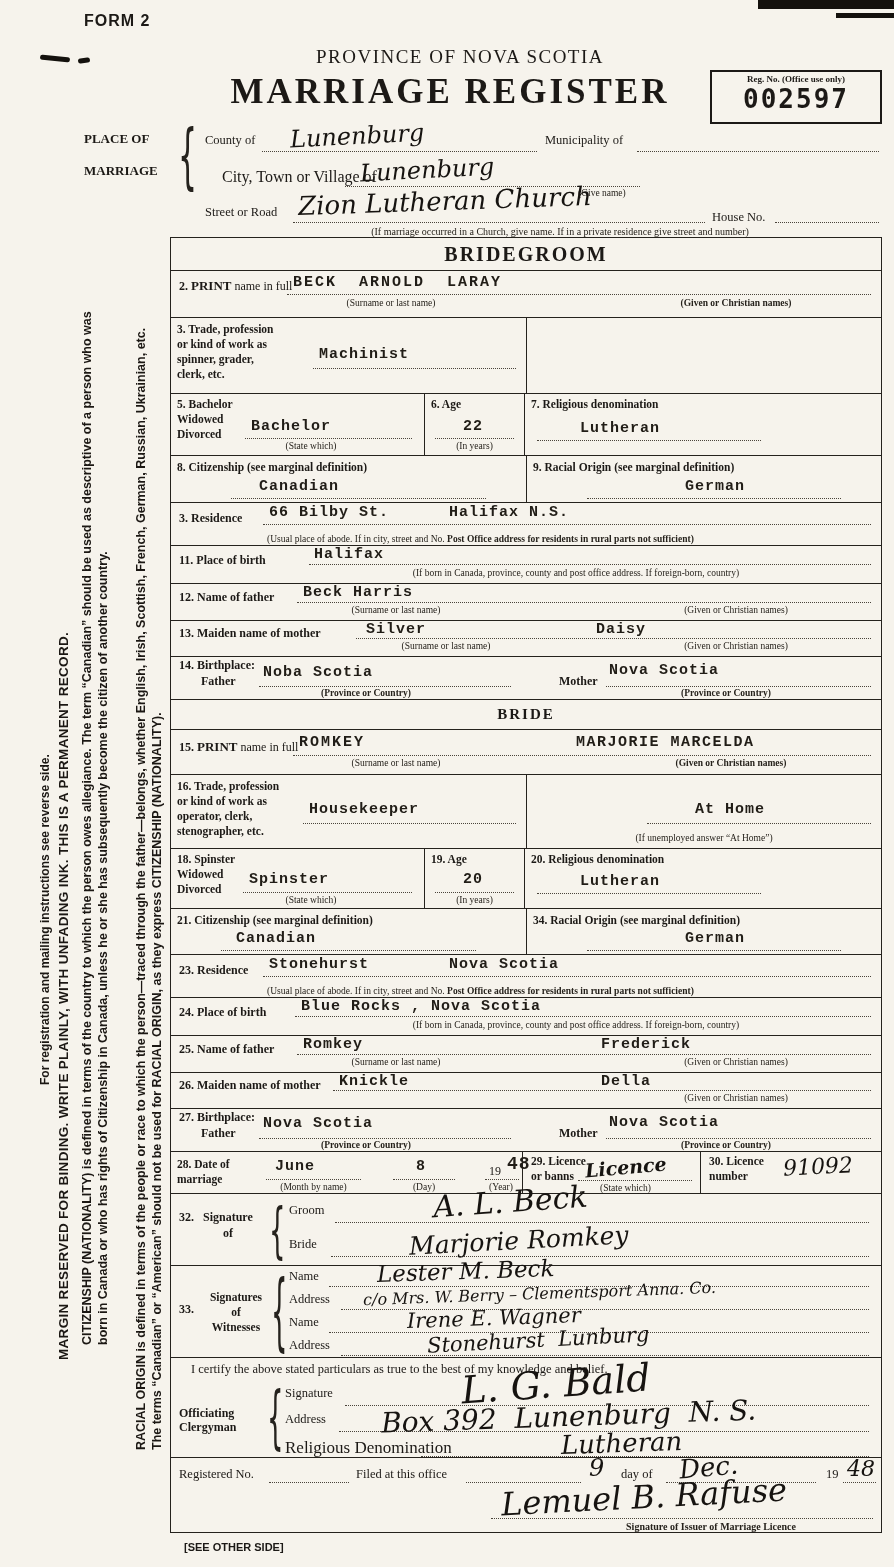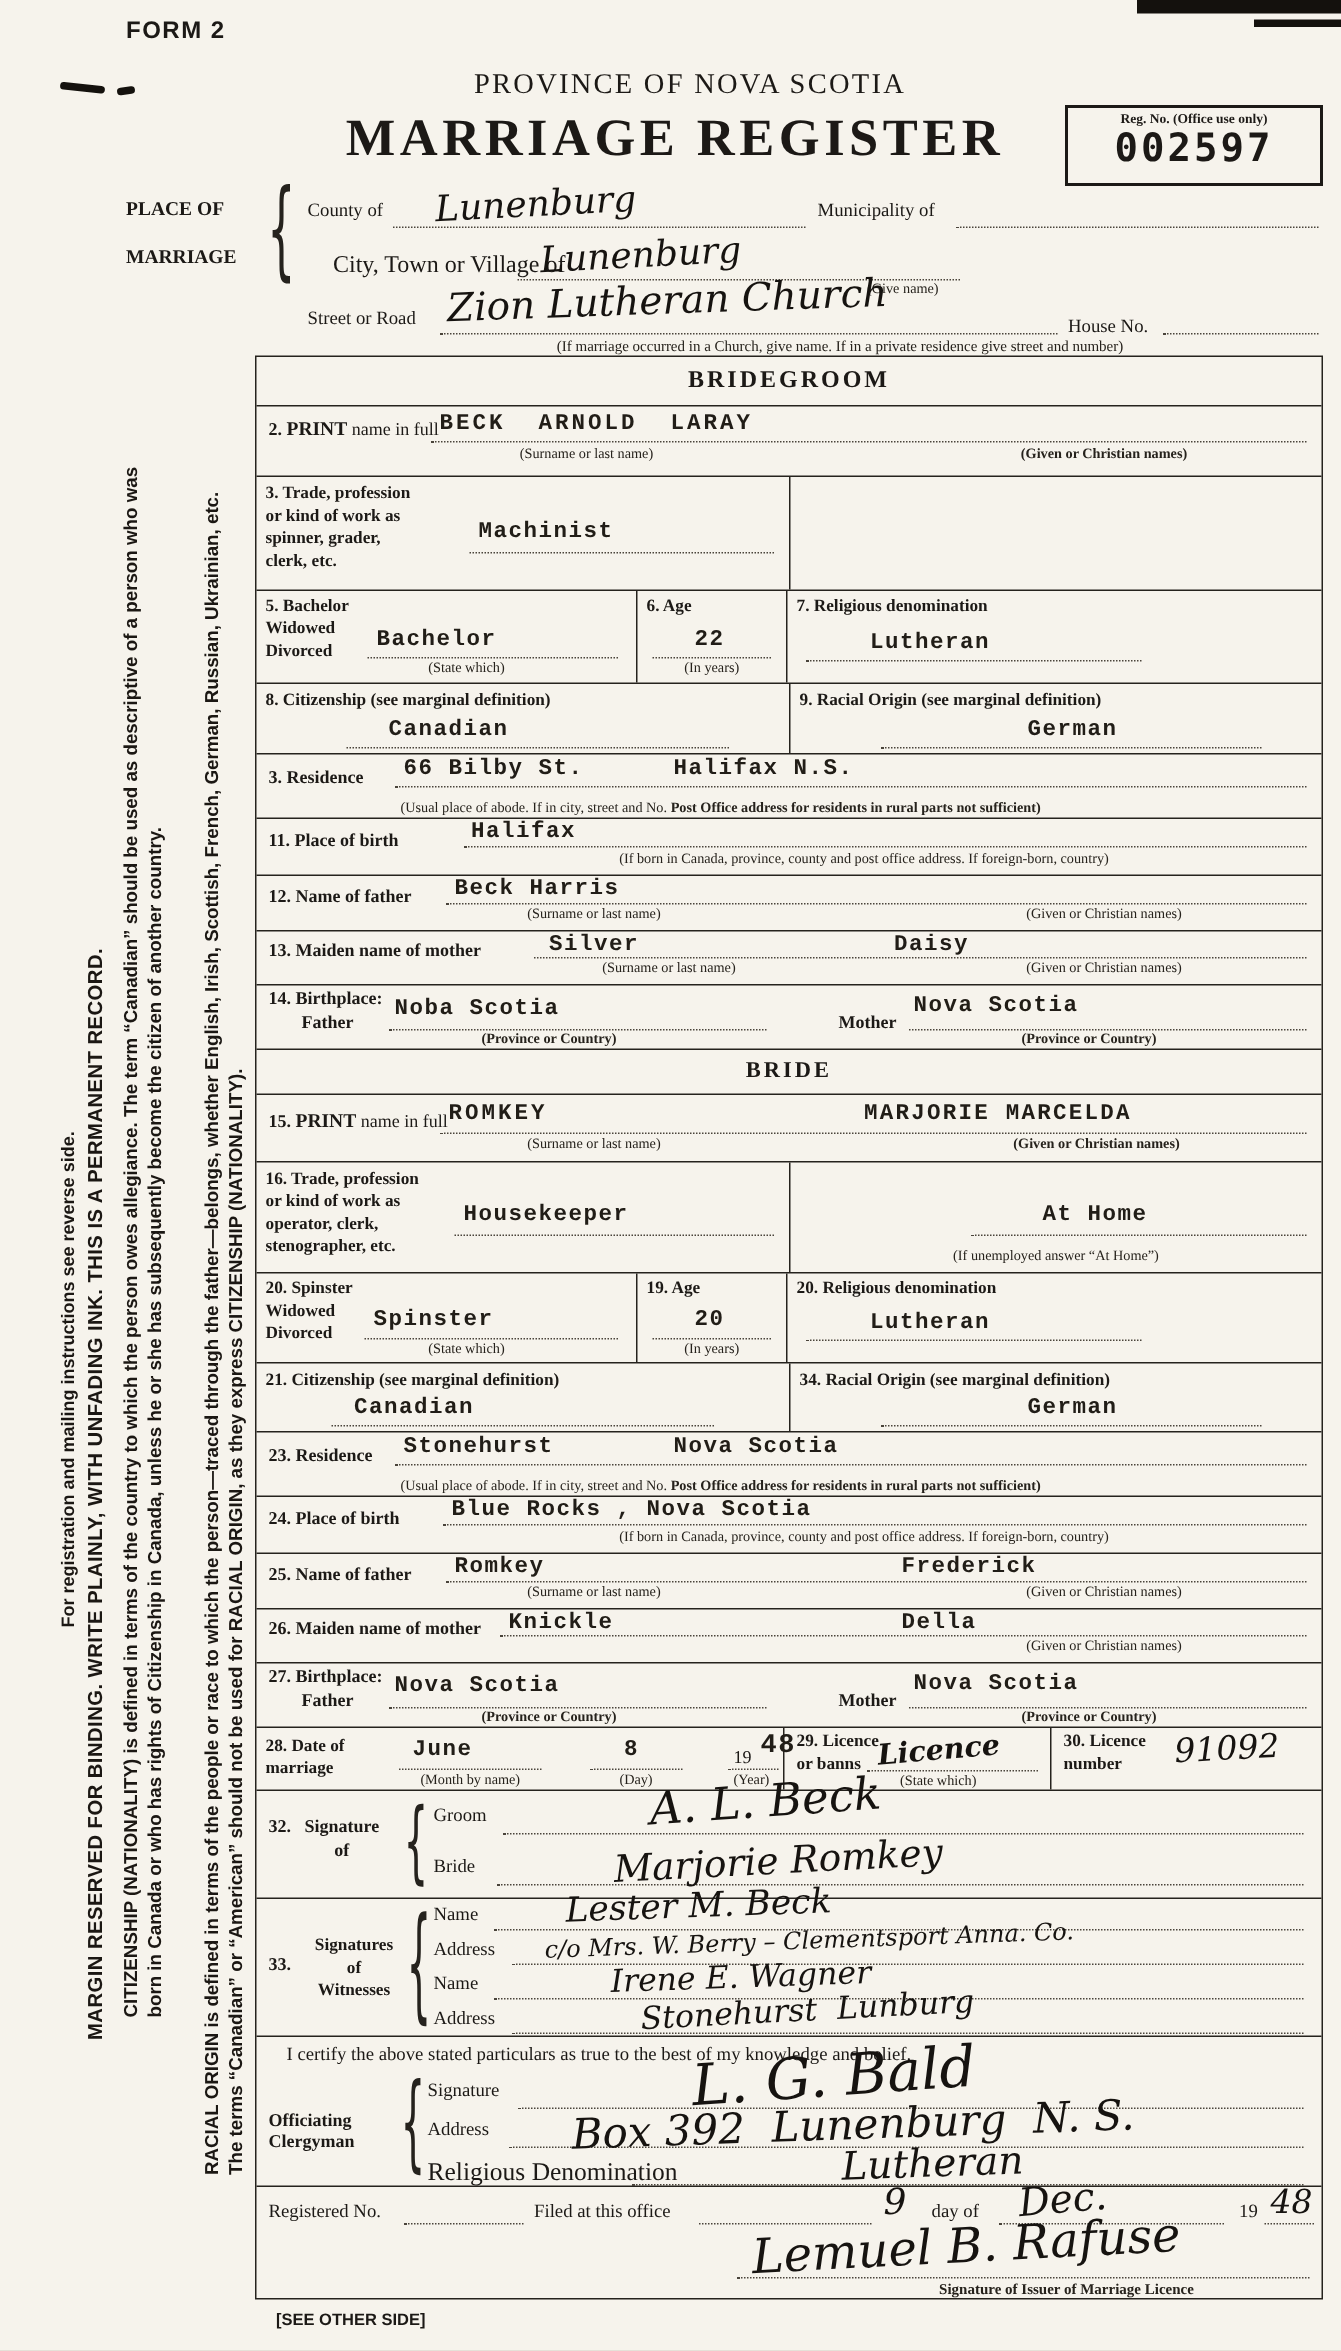--- a/index.html
+++ b/index.html
@@ -67,21 +67,21 @@
   <span class="abs dot" style="left:775px;width:104px;top:222px"></span>
   <span class="abs hint" style="left:240px;top:226px;width:640px;text-align:center;font-size:10px">(If marriage occurred in a Church, give name.  If in a private residence give street and number)</span>
 
   <div class="rot" style="left:38px;top:1085px;width:450px;font-size:12px">For registration and mailing instructions see reverse side.</div>
   <div class="rot" style="left:56px;top:1360px;width:940px;font-size:13.5px;letter-spacing:.3px">MARGIN RESERVED FOR BINDING.   WRITE PLAINLY, WITH UNFADING INK.   THIS IS A PERMANENT RECORD.</div>
   <div class="rot" style="left:80px;top:1345px;width:1050px;font-size:12.5px;line-height:1.25">CITIZENSHIP (NATIONALITY) is defined in terms of the country to which the person owes allegiance.  The term “Canadian” should be used as descriptive of a person who was born in Canada or who has rights of Citizenship in Canada, unless he or she has subsequently become the citizen of another country.</div>
   <div class="rot" style="left:134px;top:1450px;width:1145px;font-size:12.5px;line-height:1.25">RACIAL ORIGIN is defined in terms of the people or race to which the person—traced through the father—belongs, whether English, Irish, Scottish, French, German, Russian, Ukrainian, etc.   The terms “Canadian” or “American” should not be used for RACIAL ORIGIN, as they express CITIZENSHIP (NATIONALITY).</div>
 
   <div class="form">
 
-    <div class="row sechdr" style="height:33px;font-size:16px">BRIDEGROOM</div>
+    <div class="row sechdr" style="height:33px;font-size:20px">BRIDEGROOM</div>
 
     <div class="row" style="height:47px">
       <span class="abs" style="left:8px;top:7px;font-size:12px;white-space:nowrap"><b>2.</b> <b style="font-size:13px">PRINT</b> <span>name in full</span></span>
       <span class="typed abs" style="left:122px;top:3px;letter-spacing:2px">BECK  ARNOLD  LARAY</span>
       <span class="dot abs" style="left:116px;right:10px;top:23px"></span>
       <span class="hint abs" style="left:125px;width:190px;text-align:center;top:27px">(Surname or last name)</span>
       <span class="hint abs hintb" style="left:440px;width:250px;text-align:center;top:27px">(Given or Christian names)</span>
     </div>
 
     <div class="row" style="height:76px">
@@ -204,21 +204,21 @@
           <span class="typed abs" style="left:168px;top:26px">At Home</span>
           <span class="dot abs" style="left:120px;right:10px;top:48px"></span>
           <span class="hint abs" style="left:0;right:0;text-align:center;top:58px">(If unemployed answer “At Home”)</span>
         </div>
       </div>
     </div>
 
     <div class="row" style="height:60px">
       <div class="cells">
         <div class="cell bdr" style="width:254px">
-          <span class="abs pre celllbl" style="left:6px;top:3px">20. Spinster
+          <span class="abs pre celllbl" style="left:6px;top:3px">18. Spinster
 Widowed
 Divorced</span>
           <span class="typed abs" style="left:78px;top:22px">Spinster</span>
           <span class="dot abs" style="left:72px;right:12px;top:43px"></span>
           <span class="hint abs" style="left:60px;width:160px;text-align:center;top:46px">(State which)</span>
         </div>
         <div class="cell bdr" style="width:100px">
           <span class="abs celllbl" style="left:6px;top:3px">19. Age</span>
           <span class="typed abs" style="left:38px;top:22px">20</span>
           <span class="dot abs" style="left:10px;right:10px;top:43px"></span>

